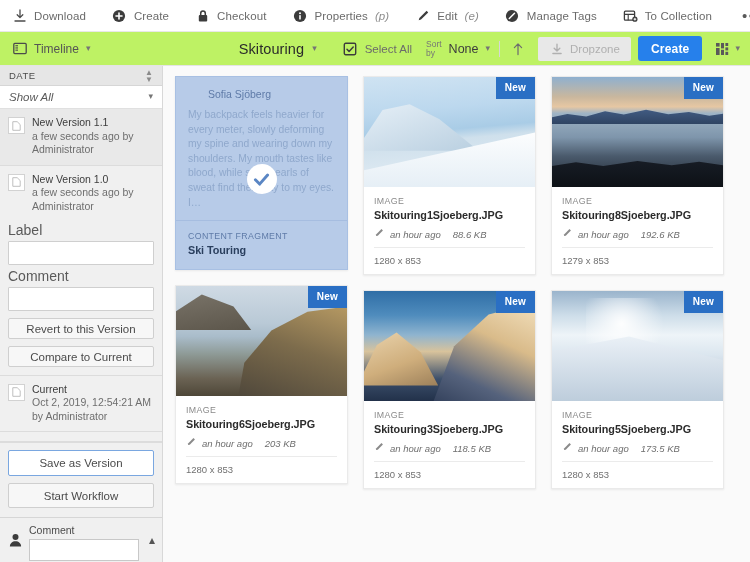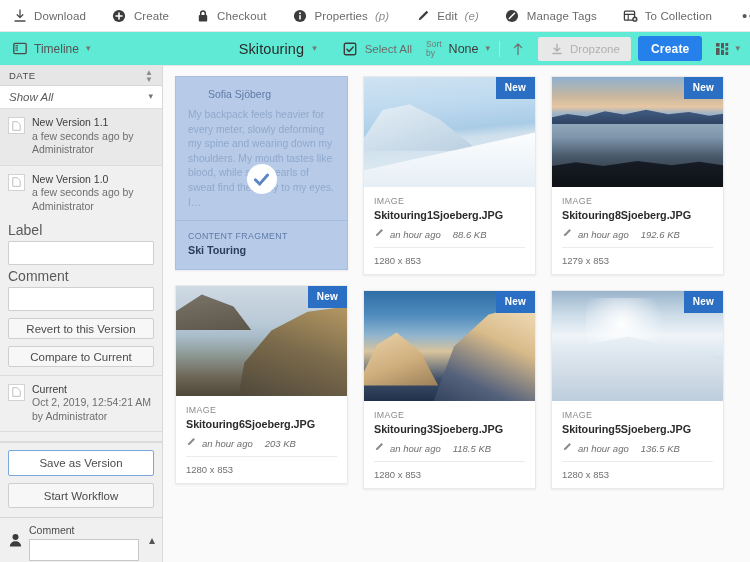--- a/index.html
+++ b/index.html
@@ -31,21 +31,21 @@
   }
   .act .lbl { font-size: 11.5px; color: #6b6b6b; letter-spacing: .1px; }
   .act .hint { font-style: italic; color: #8c8c8c; }
   .act svg { display:block; }
   .ico { width: 15px; height: 15px; display: flex; align-items: center; justify-content: center; color: #4b4b4b; }
   .dots { letter-spacing: 1.5px; font-size: 15px; color: #5a5a5a; line-height: 6px; padding: 0 6px; cursor:pointer; }
 
   
   .toolbar2 {
     height: 34px; min-height: 34px;
-    background: #5eead4;
+    background: #bef264;
     border-bottom: 1px solid #e4e4e4;
     display: flex; align-items: center;
     padding: 0 8px 0 10px;
   }
   .rail-toggle { display:flex; align-items:center; gap:7px; cursor:pointer; padding: 3px 6px 3px 2px; }
   .rail-toggle .lbl { font-size: 12px; color: #555; }
   .caret { display:inline-block; font-size: 9px; color:#757575; transform: translateY(-1px); }
   .t2-right { margin-left: auto; display: flex; align-items: center; gap: 0px; }
   .title-sel { display:flex; align-items:center; gap:8px; cursor:pointer; margin-right: 26px; }
   .title-sel .t { font-size: 14.5px; color: #2b2b2b; font-weight: 400; letter-spacing: .1px; }
@@ -571,21 +571,21 @@
             <div class="cbody">
               <div class="ctype">IMAGE</div>
               <div class="cname">Skitouring5Sjoeberg.JPG</div>
               <div class="cmeta">
                 <span>
                   <svg width="10" height="10" viewBox="0 0 12 12">
                       <path d="M9 1.3l1.7 1.7-6.2 6.2-2.2.5.5-2.2z" fill="#8a8a8a"></path>
                     </svg>
                 </span>
                 <span>an hour ago</span>
-                <span class="sz">136.5 KB</span>
+                <span class="sz">173.5 KB</span>
               </div>
               <div class="cfoot">1280 x 853</div>
             </div>
           </div>
         </div>
 
       </div>
     </div>
   </div>
 </div>

